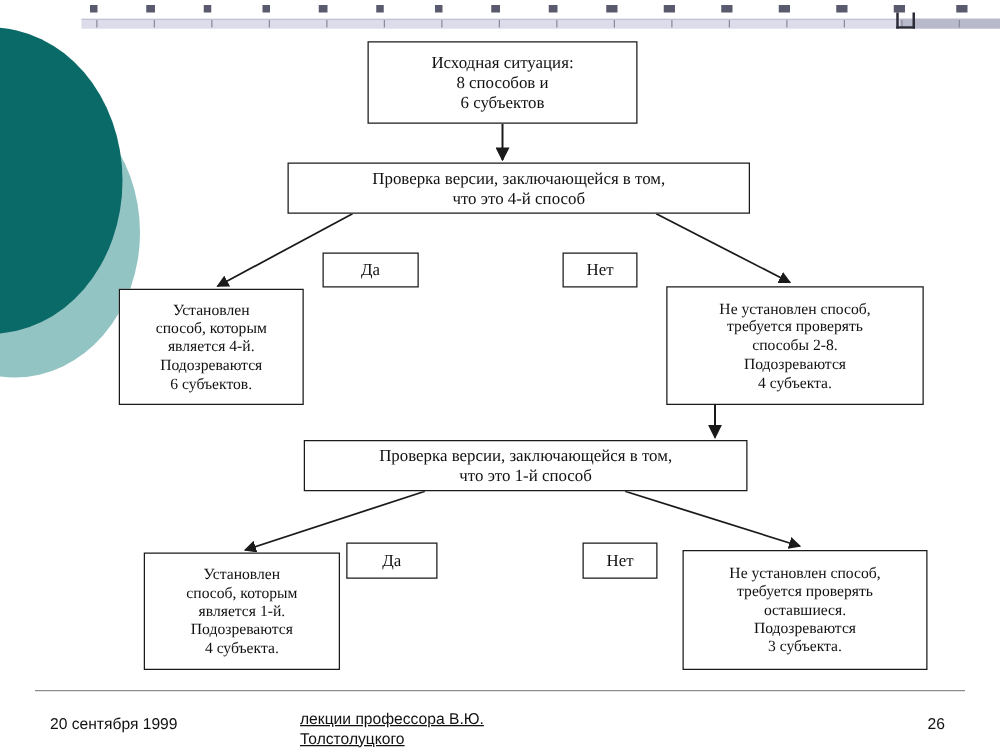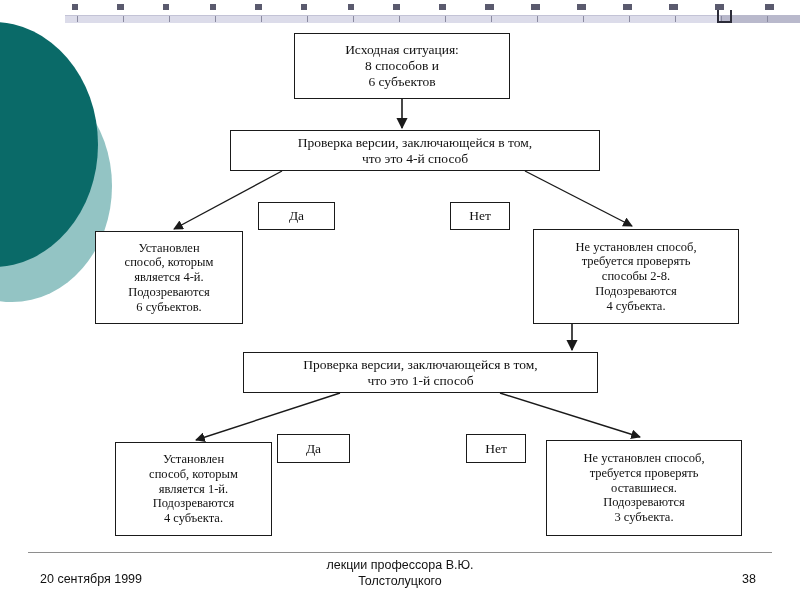--- a/index.html
+++ b/index.html
@@ -52,21 +52,21 @@
   .n-res3 {left:115px;top:442px;width:157px;height:94px;font-size:12.5px;}
   .n-res4 {left:546px;top:440px;width:196px;height:96px;font-size:12.5px;}
 
   svg.wires{position:absolute;left:0;top:0;width:800px;height:545px;overflow:visible;}
 
   
   .footer-rule{position:absolute;left:28px;top:552px;width:744px;height:1px;background:#8e8e8e;}
   .footer{position:absolute;left:0;top:556px;width:800px;height:40px;
           font-family:"Liberation Sans", sans-serif;font-size:12.5px;color:#111;}
   .f-date{position:absolute;left:40px;top:16px;}
-  .f-center{position:absolute;left:240px;top:2px;width:320px;text-align:center;line-height:1.25;}
+  .f-center{position:absolute;left:240px;top:12px;width:320px;line-height:1.25;text-decoration:underline;}
   .f-num{position:absolute;right:44px;top:16px;}
 </style>
 </head>
 <body>
 
 <div id="slide">
 
   <div class="ruler">
     <div class="ruler-band"></div>
     <div class="ruler-band2"></div>
@@ -171,16 +171,16 @@
 оставшиеся.
 Подозреваются
 3 субъекта.</div>
   </div>
 
   <div class="footer-rule"></div>
   <div class="footer">
     <div class="f-date">20 сентября 1999</div>
     <div class="f-center" style="white-space:pre-line;">лекции профессора  В.Ю.
 Толстолуцкого</div>
-    <div class="f-num">38</div>
+    <div class="f-num">26</div>
   </div>
 
 </div>
 
 </body></html>

